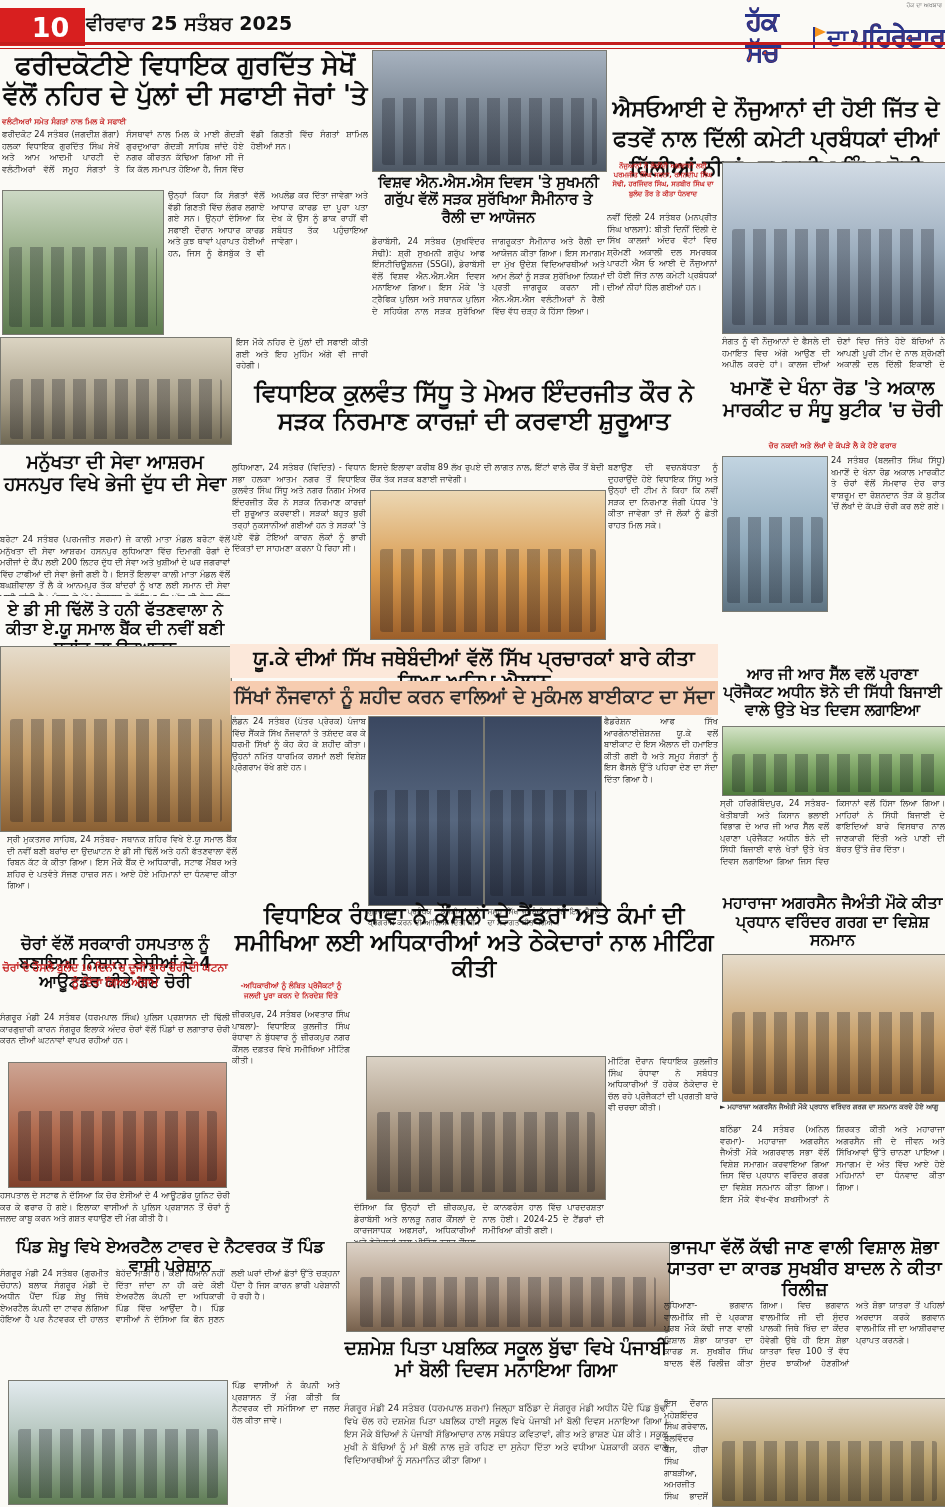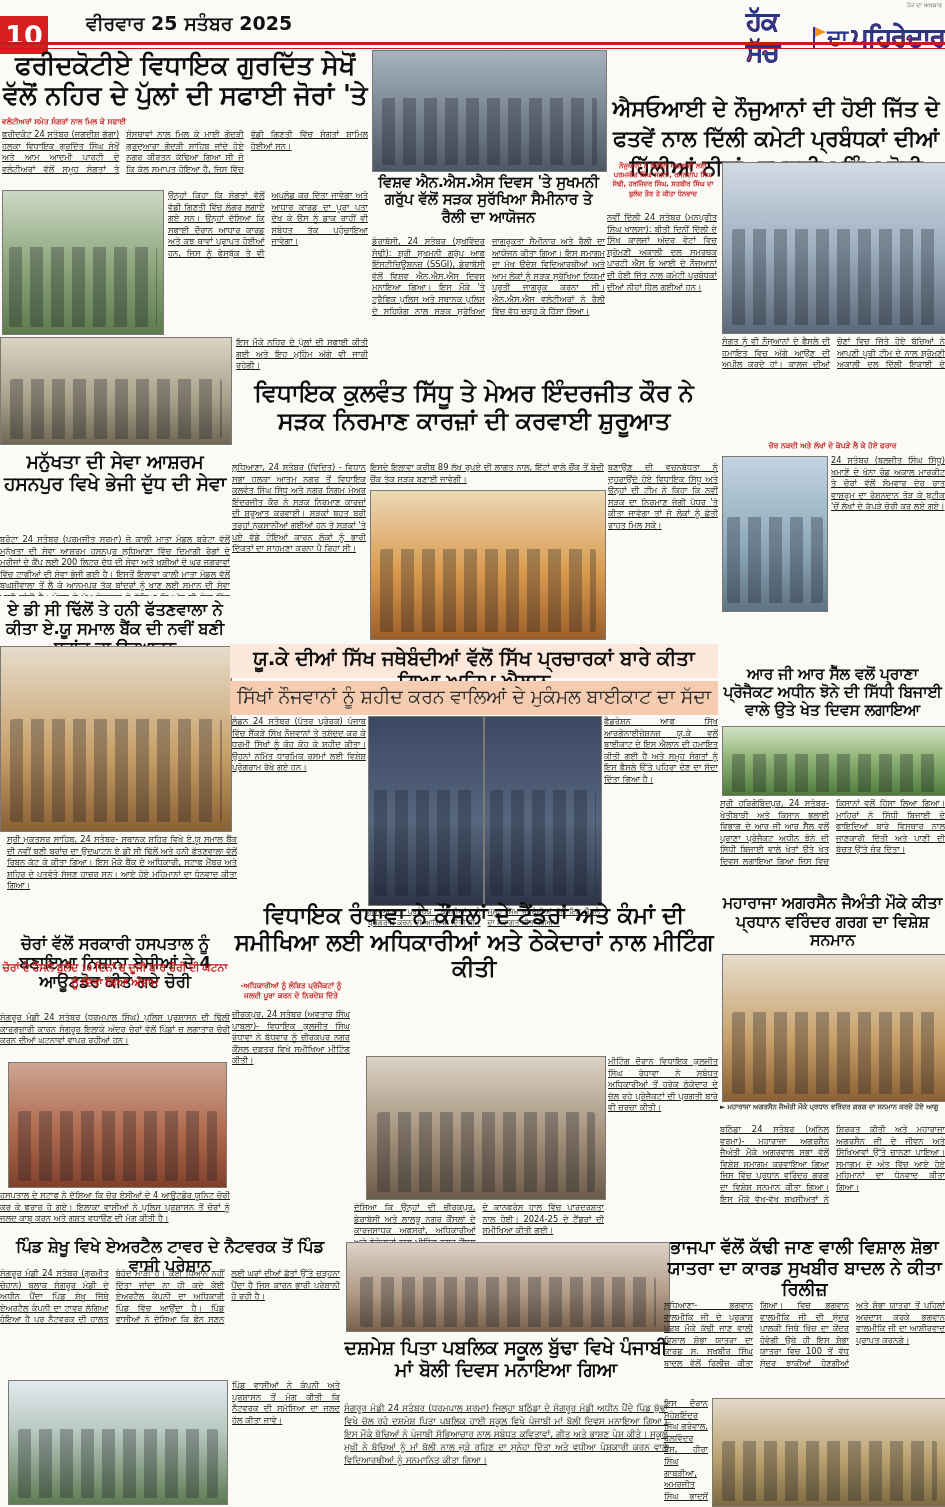--- a/index.html
+++ b/index.html
@@ -1,20 +1,20 @@
 <!DOCTYPE html>
 <html lang="pa"><head>
 <meta charset="utf-8">
 <style>
   html,body{margin:0;padding:0;}
   body{background:#e8e8e4;font-family:"DejaVu Sans",sans-serif;}
   #page{position:relative;width:945px;height:1507px;background:#fbfaf6;margin:0 auto;overflow:hidden;}
   .abs{position:absolute;}
   .hl{font-weight:bold;color:#0d0d0d;text-align:center;line-height:1.16;letter-spacing:-0.2px;}
-  .bd{font-size:8.3px;line-height:1.4;text-align:justify;color:#1c1c1c;text-decoration:underline;}
+  .bd{font-size:8.3px;line-height:1.4;text-align:justify;color:#1c1c1c;}
   .bd-lg{font-size:8.9px;line-height:1.45;}
   .cols2{column-count:2;column-gap:7px;}
   .cols3{column-count:3;column-gap:7px;}
   .redcap{color:#c41c1c;font-weight:bold;font-size:7.4px;line-height:1.35;}
   .photo{position:absolute;border:1px solid #7a7a72;overflow:hidden;}
   .photo::after{content:"";position:absolute;left:4%;right:4%;bottom:5%;height:56%;
     background:repeating-linear-gradient(90deg, rgba(22,24,34,.30) 0 13px, rgba(0,0,0,0) 13px 21px);
     border-radius:3px;}
   .ph-award{background:linear-gradient(180deg,#a7b2bf,#76828f 55%,#4e5865);}
   .ph-canal{background:linear-gradient(180deg,#ccd8c4,#8aa379 55%,#5d7b4f);}
@@ -33,30 +33,30 @@
   .rule-red{border-top:3px solid #c41c1c;border-bottom:1.5px solid #c41c1c;height:3px;}
   #pageno{background:#d81f1f;color:#fff;font-weight:bold;font-size:27px;display:flex;align-items:center;justify-content:center;}
   #date{font-weight:bold;font-size:19px;color:#111;}
   #masthead{display:flex;align-items:center;gap:4px;}
   .mh-red{color:#e8471f;font-weight:bold;font-size:26px;-webkit-text-stroke:0.6px #27348b;letter-spacing:-1px;}
   .mh-da{color:#27348b;font-weight:bold;font-size:22px;}
   .flag{position:relative;width:15px;height:24px;display:inline-block;}
   .flag .pole{position:absolute;left:2px;top:2px;width:2px;height:22px;background:#27348b;}
   .flag .pennant{position:absolute;left:4px;top:2px;width:0;height:0;border-left:11px solid #f7941d;border-top:5px solid transparent;border-bottom:5px solid transparent;}
   #tagline{font-size:6px;color:#666;}
-  .subbar{font-weight:normal;text-align:center;}
+  .subbar{font-weight:bold;text-align:center;}
   .uk-head{background:#fce8da;}
   .uk-sub{background:#f6ccb0;color:#2b2b2b;}
 </style>
 </head>
 <body>
 
 <div id="page">
 
-  <div id="pageno" class="abs" style="left:0;top:16px;width:48px;height:38px;">10</div>
+  <div id="pageno" class="abs" style="left:0;top:8px;width:69px;height:38px;padding-left:16px;">10</div>
   <div id="date" class="abs" style="left:86px;top:12px;">ਵੀਰਵਾਰ 25 ਸਤੰਬਰ 2025</div>
   <div id="tagline" class="abs" style="left:862px;top:1px;width:80px;text-align:right;">ਹੱਕ ਦਾ ਅਖਬਾਰ</div>
   <div id="masthead" class="abs" style="left:746px;top:6px;">
     <span class="mh-red">ਹੱਕ ਸੱਚ</span>
     <span class="flag">
         <span class="pole"></span>
         <span class="pennant"></span>
       </span>
     <span class="mh-da">ਦਾ</span>
     <span class="mh-red">ਪਹਿਰੇਦਾਰ</span>
@@ -87,20 +87,21 @@
   <div class="abs hl" style="left:0;top:600px;width:230px;font-size:16.5px;">ਏ ਡੀ ਸੀ ਢਿੱਲੋਂ ਤੇ ਹਨੀ ਫੱਤਣਵਾਲਾ ਨੇ ਕੀਤਾ ਏ.ਯੂ ਸਮਾਲ ਬੈਂਕ ਦੀ ਨਵੀਂ ਬਣੀ ਬਰਾਂਚ ਦਾ ਉਦਘਾਟਨ</div>
   <div class="photo ph-garland" style="left:0;top:646px;width:230px;height:184px;"></div>
   <div class="abs bd" style="left:0;top:834px;width:230px;height:96px;overflow:hidden;margin-left:7px;">ਸ੍ਰੀ ਮੁਕਤਸਰ ਸਾਹਿਬ, 24 ਸਤੰਬਰ- ਸਥਾਨਕ ਸ਼ਹਿਰ ਵਿਖੇ ਏ.ਯੂ ਸਮਾਲ ਬੈਂਕ ਦੀ ਨਵੀਂ ਬਣੀ ਬਰਾਂਚ ਦਾ ਉਦਘਾਟਨ ਏ ਡੀ ਸੀ ਢਿੱਲੋਂ ਅਤੇ ਹਨੀ ਫੱਤਣਵਾਲਾ ਵੱਲੋਂ ਰਿਬਨ ਕੱਟ ਕੇ ਕੀਤਾ ਗਿਆ। ਇਸ ਮੌਕੇ ਬੈਂਕ ਦੇ ਅਧਿਕਾਰੀ, ਸਟਾਫ ਮੈਂਬਰ ਅਤੇ ਸ਼ਹਿਰ ਦੇ ਪਤਵੰਤੇ ਸੱਜਣ ਹਾਜ਼ਰ ਸਨ। ਆਏ ਹੋਏ ਮਹਿਮਾਨਾਂ ਦਾ ਧੰਨਵਾਦ ਕੀਤਾ ਗਿਆ।</div>
 
   <div class="abs hl" style="left:230px;top:380px;width:488px;font-size:24px;">ਵਿਧਾਇਕ ਕੁਲਵੰਤ ਸਿੱਧੂ ਤੇ ਮੇਅਰ ਇੰਦਰਜੀਤ ਕੌਰ ਨੇ ਸੜਕ ਨਿਰਮਾਣ ਕਾਰਜ਼ਾਂ ਦੀ ਕਰਵਾਈ ਸ਼ੁਰੂਆਤ</div>
   <div class="abs bd" style="left:370px;top:462px;width:234px;height:26px;overflow:hidden;">ਇਸਦੇ ਇਲਾਵਾ ਕਰੀਬ 89 ਲੱਖ ਰੁਪਏ ਦੀ ਲਾਗਤ ਨਾਲ, ਇੱਟਾਂ ਵਾਲੇ ਚੌਂਕ ਤੋਂ ਬੇਦੀ ਚੌਂਕ ਤੱਕ ਸੜਕ ਬਣਾਈ ਜਾਵੇਗੀ।</div>
   <div class="abs bd" style="left:232px;top:462px;width:134px;height:176px;overflow:hidden;">ਲੁਧਿਆਣਾ, 24 ਸਤੰਬਰ (ਵਿਦਿਤ) - ਵਿਧਾਨ ਸਭਾ ਹਲਕਾ ਆਤਮ ਨਗਰ ਤੋਂ ਵਿਧਾਇਕ ਕੁਲਵੰਤ ਸਿੰਘ ਸਿੱਧੂ ਅਤੇ ਨਗਰ ਨਿਗਮ ਮੇਅਰ ਇੰਦਰਜੀਤ ਕੌਰ ਨੇ ਸੜਕ ਨਿਰਮਾਣ ਕਾਰਜ਼ਾਂ ਦੀ ਸ਼ੁਰੂਆਤ ਕਰਵਾਈ। ਸੜਕਾਂ ਬਹੁਤ ਬੁਰੀ ਤਰ੍ਹਾਂ ਨੁਕਸਾਨੀਆਂ ਗਈਆਂ ਹਨ ਤੇ ਸੜਕਾਂ 'ਤੇ ਪਏ ਵੱਡੇ ਟੋਇਆਂ ਕਾਰਨ ਲੋਕਾਂ ਨੂੰ ਭਾਰੀ ਦਿੱਕਤਾਂ ਦਾ ਸਾਹਮਣਾ ਕਰਨਾ ਪੈ ਰਿਹਾ ਸੀ।</div>
   <div class="photo ph-ceremony" style="left:370px;top:490px;width:234px;height:148px;"></div>
   <div class="abs bd" style="left:608px;top:462px;width:110px;height:176px;overflow:hidden;">ਬਣਾਉਣ ਦੀ ਵਚਨਬੱਧਤਾ ਨੂੰ ਦੁਹਰਾਉਂਦੇ ਹੋਏ ਵਿਧਾਇਕ ਸਿੱਧੂ ਅਤੇ ਉਨ੍ਹਾਂ ਦੀ ਟੀਮ ਨੇ ਕਿਹਾ ਕਿ ਨਵੀਂ ਸੜਕ ਦਾ ਨਿਰਮਾਣ ਜੰਗੀ ਪੱਧਰ 'ਤੇ ਕੀਤਾ ਜਾਵੇਗਾ ਤਾਂ ਜੋ ਲੋਕਾਂ ਨੂੰ ਛੇਤੀ ਰਾਹਤ ਮਿਲ ਸਕੇ।</div>
 
+  <div class="abs hl" style="left:720px;top:376px;width:225px;font-size:19px;">ਖਮਾਣੋਂ ਦੇ ਖੰਨਾ ਰੋਡ 'ਤੇ ਅਕਾਲ ਮਾਰਕੀਟ ਚ ਸੰਧੂ ਬੁਟੀਕ 'ਚ ਚੋਰੀ</div>
   <div class="abs redcap" style="left:720px;top:441px;width:225px;text-align:center;">ਚੋਰ ਨਕਦੀ ਅਤੇ ਲੱਖਾਂ ਦੇ ਕੱਪੜੇ ਲੈ ਕੇ ਹੋਏ ਫਰਾਰ</div>
   <div class="photo ph-shop" style="left:722px;top:456px;width:104px;height:154px;"></div>
   <div class="abs bd" style="left:831px;top:455px;width:114px;height:156px;overflow:hidden;">24 ਸਤੰਬਰ (ਬਲਜੀਤ ਸਿੰਘ ਸਿੱਧੂ) ਖਮਾਣੋਂ ਦੇ ਖੰਨਾ ਰੋਡ ਅਕਾਲ ਮਾਰਕੀਟ ਤੇ ਚੋਰਾਂ ਵੱਲੋਂ ਸੋਮਵਾਰ ਦੇਰ ਰਾਤ ਵਾਸ਼ਰੂਮ ਦਾ ਰੋਸ਼ਨਦਾਨ ਤੋੜ ਕੇ ਬੁਟੀਕ 'ਚੋਂ ਲੱਖਾਂ ਦੇ ਕੱਪੜੇ ਚੋਰੀ ਕਰ ਲਏ ਗਏ।</div>
 
   <div class="abs hl uk-head" style="left:230px;top:644px;width:488px;font-size:20px;padding-top:3px;height:31px;">ਯੂ.ਕੇ ਦੀਆਂ ਸਿੱਖ ਜਥੇਬੰਦੀਆਂ ਵੱਲੋਂ ਸਿੱਖ ਪ੍ਰਚਾਰਕਾਂ ਬਾਰੇ ਕੀਤਾ ਗਿਆ ਅਹਿਮ ਐਲਾਨ</div>
   <div class="abs hl subbar uk-sub" style="left:230px;top:681px;width:488px;font-size:19px;padding-top:4px;height:30px;">ਸਿੱਖਾਂ ਨੌਜਵਾਨਾਂ ਨੂੰ ਸ਼ਹੀਦ ਕਰਨ ਵਾਲਿਆਂ ਦੇ ਮੁਕੰਮਲ ਬਾਈਕਾਟ ਦਾ ਸੱਦਾ</div>
   <div class="abs bd" style="left:232px;top:716px;width:134px;height:218px;overflow:hidden;">ਲੰਡਨ 24 ਸਤੰਬਰ (ਪੱਤਰ ਪ੍ਰੇਰਕ) ਪੰਜਾਬ ਵਿੱਚ ਸੈਂਕੜੇ ਸਿੱਖ ਨੌਜਵਾਨਾਂ ਤੇ ਤਸ਼ੱਦਦ ਕਰ ਕੇ ਧਰਮੀ ਸਿੱਖਾਂ ਨੂੰ ਕੋਹ ਕੋਹ ਕੇ ਸ਼ਹੀਦ ਕੀਤਾ। ਉਹਨਾਂ ਨਮਿੱਤ ਧਾਰਮਿਕ ਰਸਮਾਂ ਲਈ ਵਿਸ਼ੇਸ਼ ਪ੍ਰੋਗਰਾਮ ਰੱਖੇ ਗਏ ਹਨ।</div>
   <div class="photo ph-podium" style="left:368px;top:716px;width:114px;height:188px;"></div>
   <div class="photo ph-podium" style="left:484px;top:716px;width:116px;height:188px;"></div>
   <div class="abs bd" style="left:604px;top:716px;width:114px;height:218px;overflow:hidden;">ਫੈਡਰੇਸ਼ਨ ਆਫ ਸਿੱਖ ਆਰਗੇਨਾਈਜ਼ੇਸ਼ਨਜ਼ ਯੂ.ਕੇ ਵਲੋਂ ਬਾਈਕਾਟ ਦੇ ਇਸ ਐਲਾਨ ਦੀ ਹਮਾਇਤ ਕੀਤੀ ਗਈ ਹੈ ਅਤੇ ਸਮੂਹ ਸੰਗਤਾਂ ਨੂੰ ਇਸ ਫੈਸਲੇ ਉੱਤੇ ਪਹਿਰਾ ਦੇਣ ਦਾ ਸੱਦਾ ਦਿੱਤਾ ਗਿਆ ਹੈ।</div>

